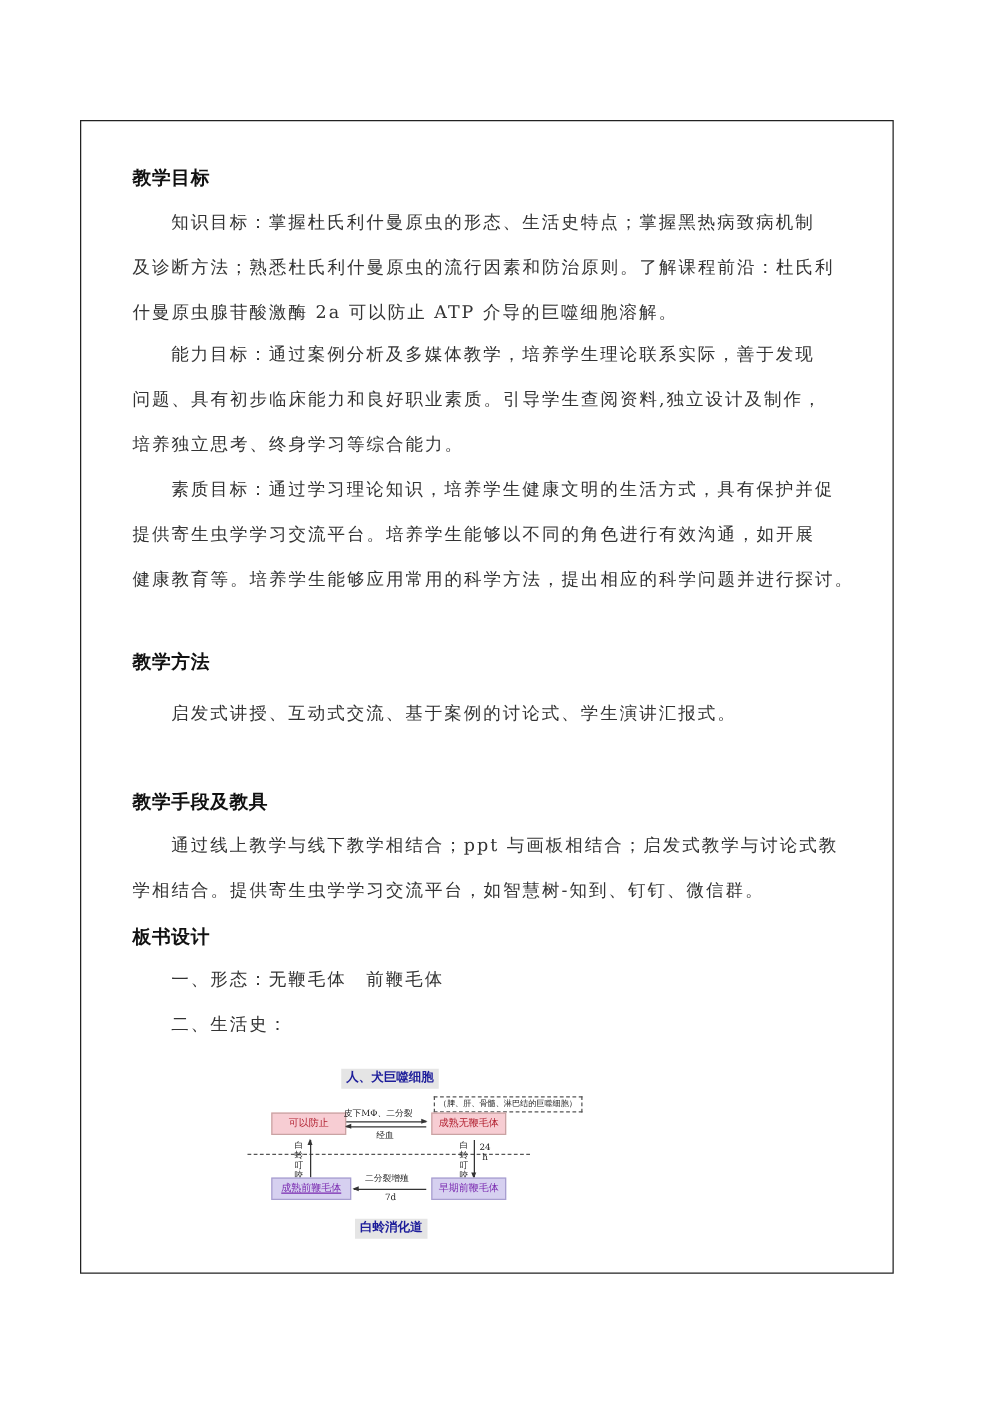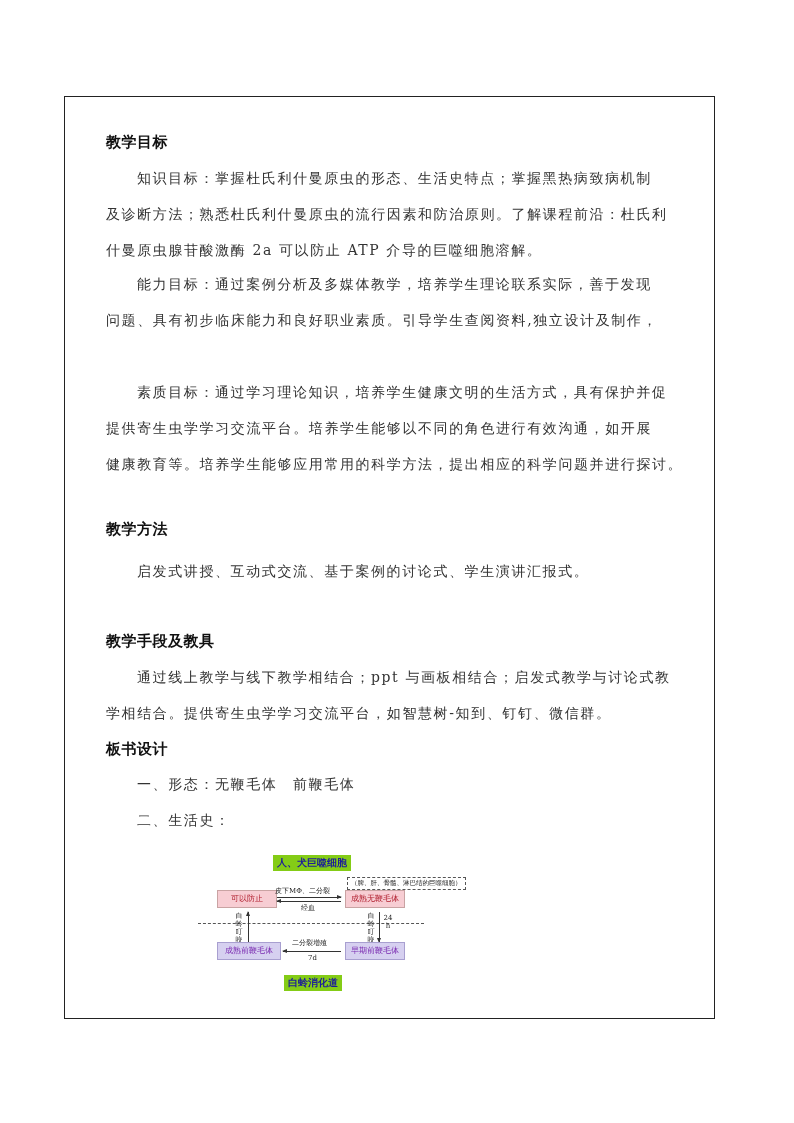--- a/index.html
+++ b/index.html
@@ -8,21 +8,21 @@
   .frame { position: absolute; left: 64px; top: 96px; width: 651px; height: 923px;
            border: 1.3px solid #222; box-sizing: border-box; }
   .h { position: absolute; left: 106px; font-family: "DejaVu Sans", "Liberation Sans", sans-serif;
        font-weight: bold; font-size: 15px; color: #111; letter-spacing: 0.5px; }
   .p { position: absolute; left: 106px; width: 600px; font-size: 14px; color: #333;
        line-height: 36px; letter-spacing: 1.6px; }
   .p .line { display: block; white-space: nowrap; }
   .indent { padding-left: 31px; }
 
   .diagram { position: absolute; left: 195px; top: 850px; width: 270px; height: 145px; }
-  .tag { position: absolute; background: #84cc16; color: #1c1c9a; font-family: "DejaVu Sans", sans-serif;
+  .tag { position: absolute; background: #e5e5e5; color: #1c1c9a; font-family: "DejaVu Sans", sans-serif;
          font-size: 10px; font-weight: bold; text-align: center; line-height: 14px; padding: 1px 4px; }
   .box { position: absolute; font-size: 8px; text-align: center; line-height: 16px;
          border: 1px solid #c9a3a3; color: #b01e2e; }
   .pink { background: #f7cdd3; }
   .violet { background: #d6d0f0; border-color: #a89fd0; color: #7a2ab0; }
   .lbl { position: absolute; font-size: 7px; color: #222; white-space: nowrap; }
   .vlbl { position: absolute; font-size: 7px; color: #222; width: 8px; line-height: 8px; text-align: center; }
   .dashbox { position: absolute; border: 1px dashed #555; font-size: 6.5px; padding: 1px 3px; color: #222; white-space: nowrap; }
   .hline { position: absolute; height: 0; border-top: 1px solid #333; }
   .vline { position: absolute; width: 0; border-left: 1px solid #333; }
@@ -39,20 +39,21 @@
 
 <div class="h" style="top:133px;">教学目标</div>
 <div class="p" style="top:160px;">
   <span class="line indent">知识目标：掌握杜氏利什曼原虫的形态、生活史特点；掌握黑热病致病机制</span>
   <span class="line">及诊断方法；熟悉杜氏利什曼原虫的流行因素和防治原则。了解课程前沿：杜氏利</span>
   <span class="line">什曼原虫腺苷酸激酶 2a 可以防止 ATP 介导的巨噬细胞溶解。</span>
 </div>
 <div class="p" style="top:266px;">
   <span class="line indent">能力目标：通过案例分析及多媒体教学，培养学生理论联系实际，善于发现</span>
   <span class="line">问题、具有初步临床能力和良好职业素质。引导学生查阅资料,独立设计及制作，</span>
+  <span class="line">培养独立思考、终身学习等综合能力。</span>
 </div>
 <div class="p" style="top:374px;">
   <span class="line indent">素质目标：通过学习理论知识，培养学生健康文明的生活方式，具有保护并促</span>
   <span class="line">提供寄生虫学学习交流平台。培养学生能够以不同的角色进行有效沟通，如开展</span>
   <span class="line">健康教育等。培养学生能够应用常用的科学方法，提出相应的科学问题并进行探讨。</span>
 </div>
 
 <div class="h" style="top:520px;">教学方法</div>
 <div class="p" style="top:553px;">
   <span class="line indent">启发式讲授、互动式交流、基于案例的讨论式、学生演讲汇报式。</span>
@@ -84,21 +85,21 @@
 
   <div class="dotline" style="left:3px; top:73px; width:226px;"></div>
 
   <div class="vlbl" style="left:40px; top:62px;">白蛉叮咬</div>
   <div class="vline arrow-u" style="left:53px; top:62px; height:30px;"></div>
 
   <div class="vlbl" style="left:172px; top:62px;">白蛉叮咬</div>
   <div class="vline arrow-d" style="left:184px; top:62px; height:30px;"></div>
   <div class="vlbl" style="left:188px; top:64px; width:10px;">24 h</div>
 
-  <div class="box violet" style="left:22px; top:92px; width:62px;">成熟前鞭毛体</div>
+  <div class="box violet" style="left:22px; top:92px; width:62px;text-decoration:underline;">成熟前鞭毛体</div>
   <div class="box violet" style="left:150px; top:92px; width:58px;">早期前鞭毛体</div>
 
   <div class="lbl" style="left:97px; top:88px;">二分裂增殖</div>
   <div class="hline arrow-l" style="left:88px; top:101px; width:58px;"></div>
   <div class="lbl" style="left:113px; top:104px;">7d</div>
 
   <div class="tag" style="left:89px; top:125px;">白蛉消化道</div>
 </div>
 
 </body></html>

